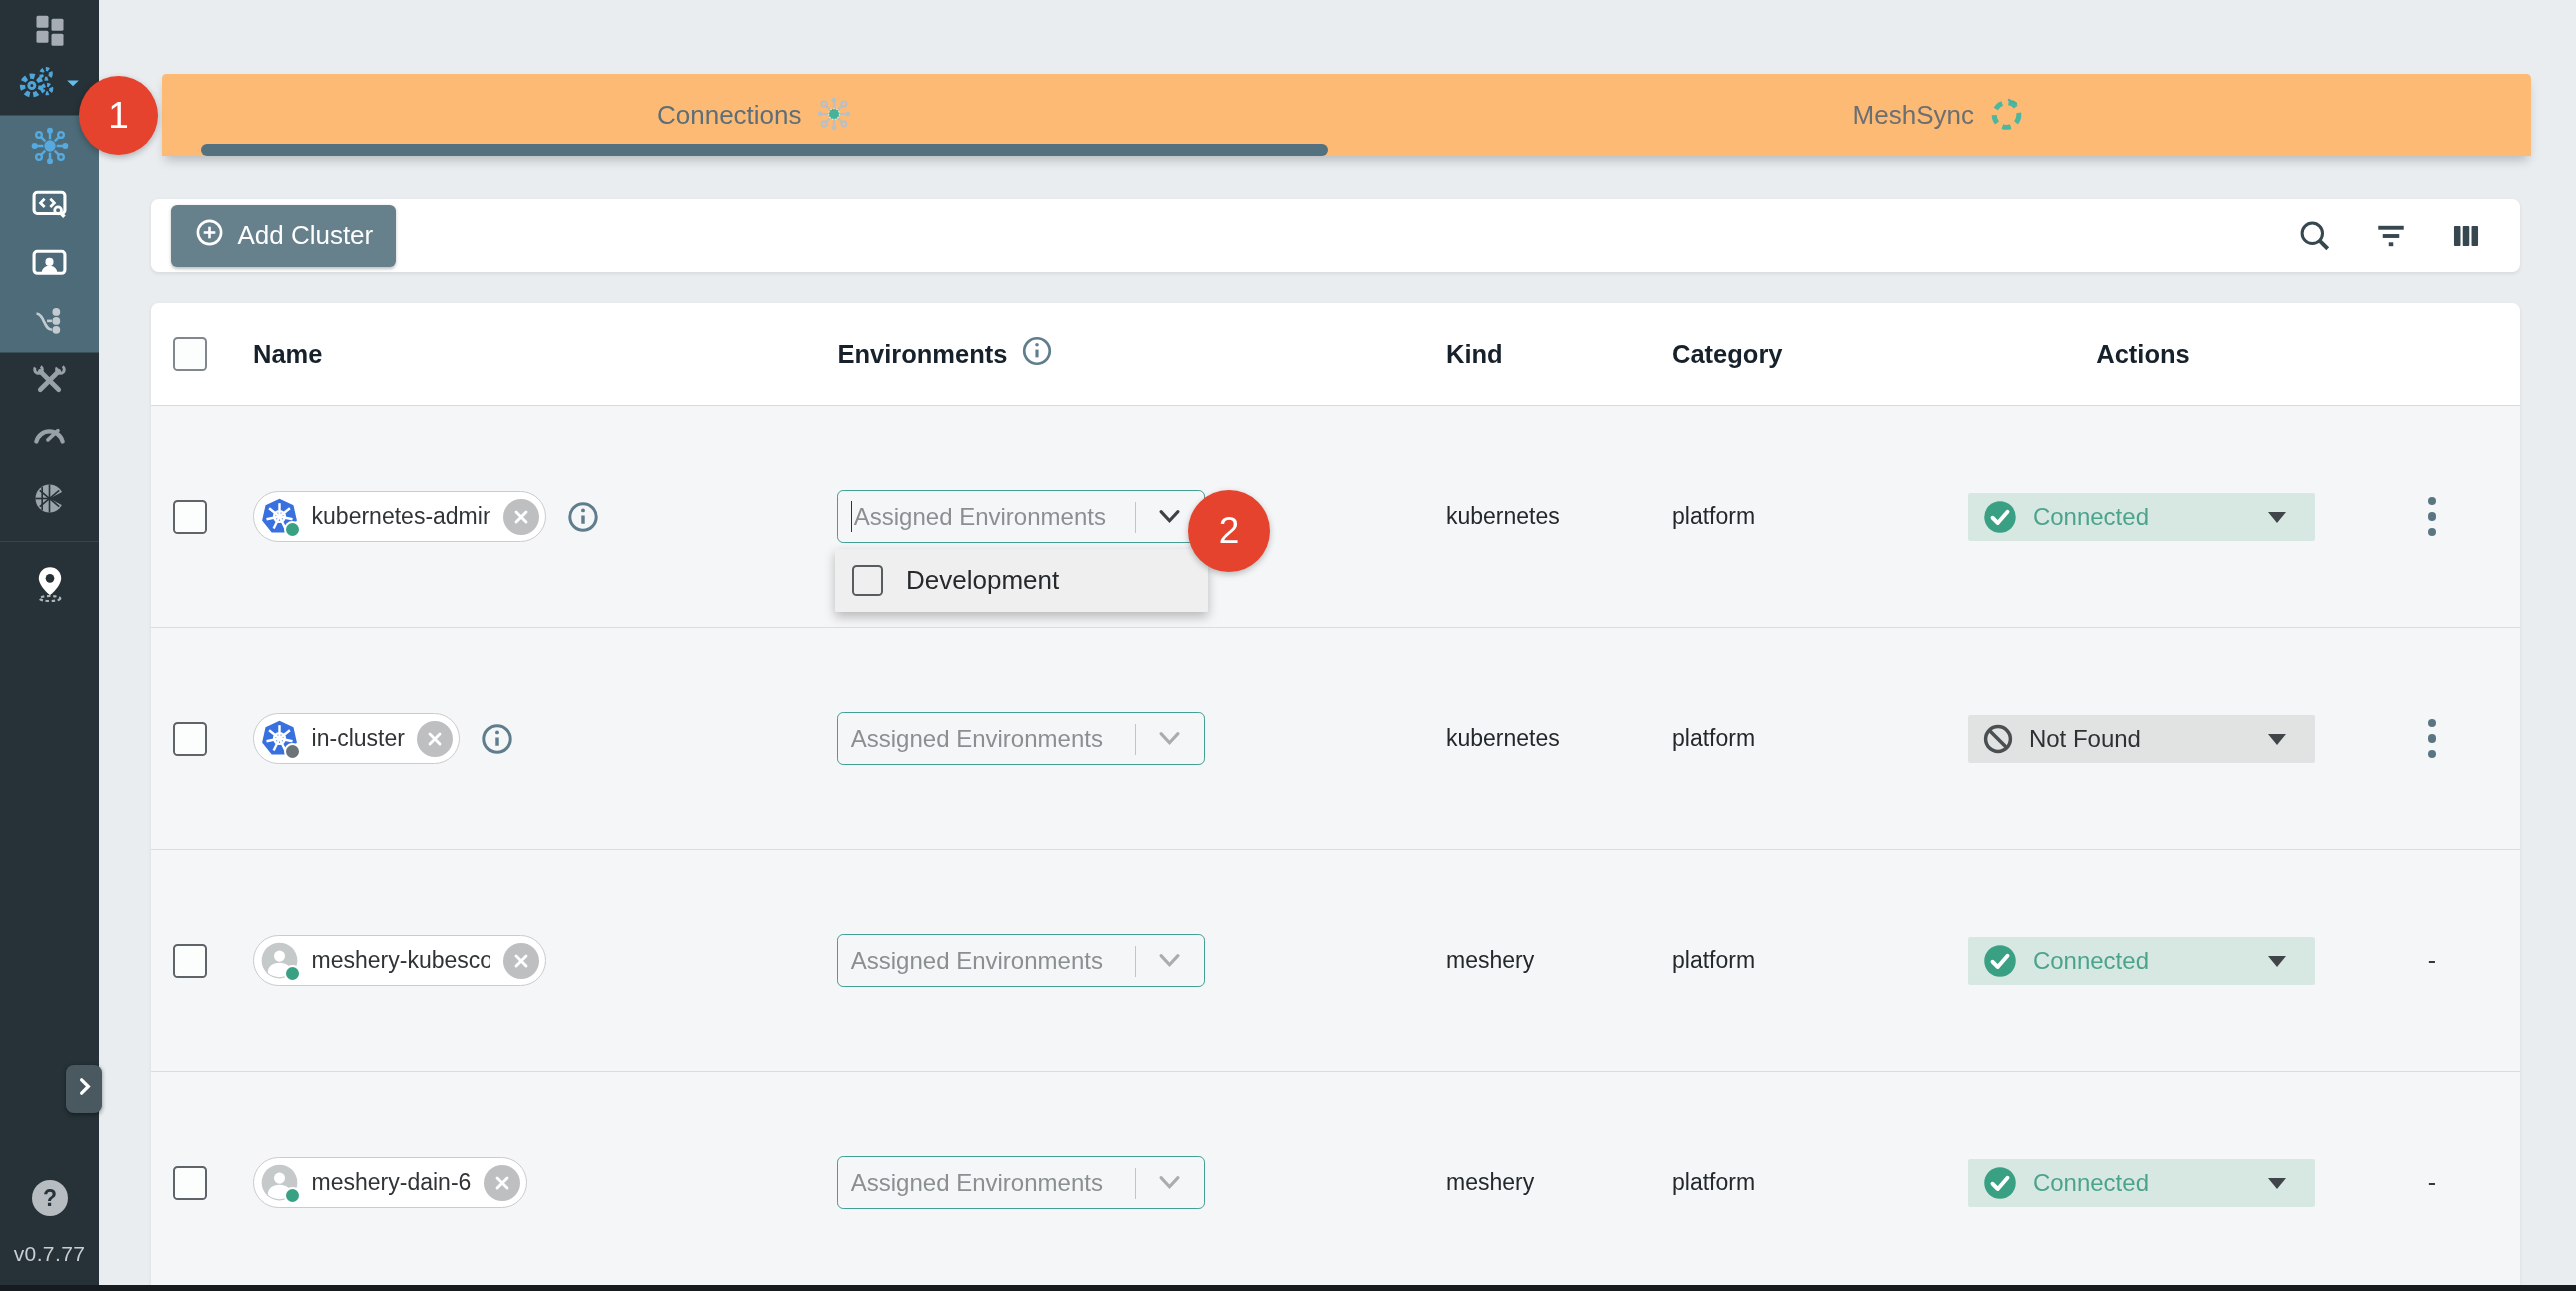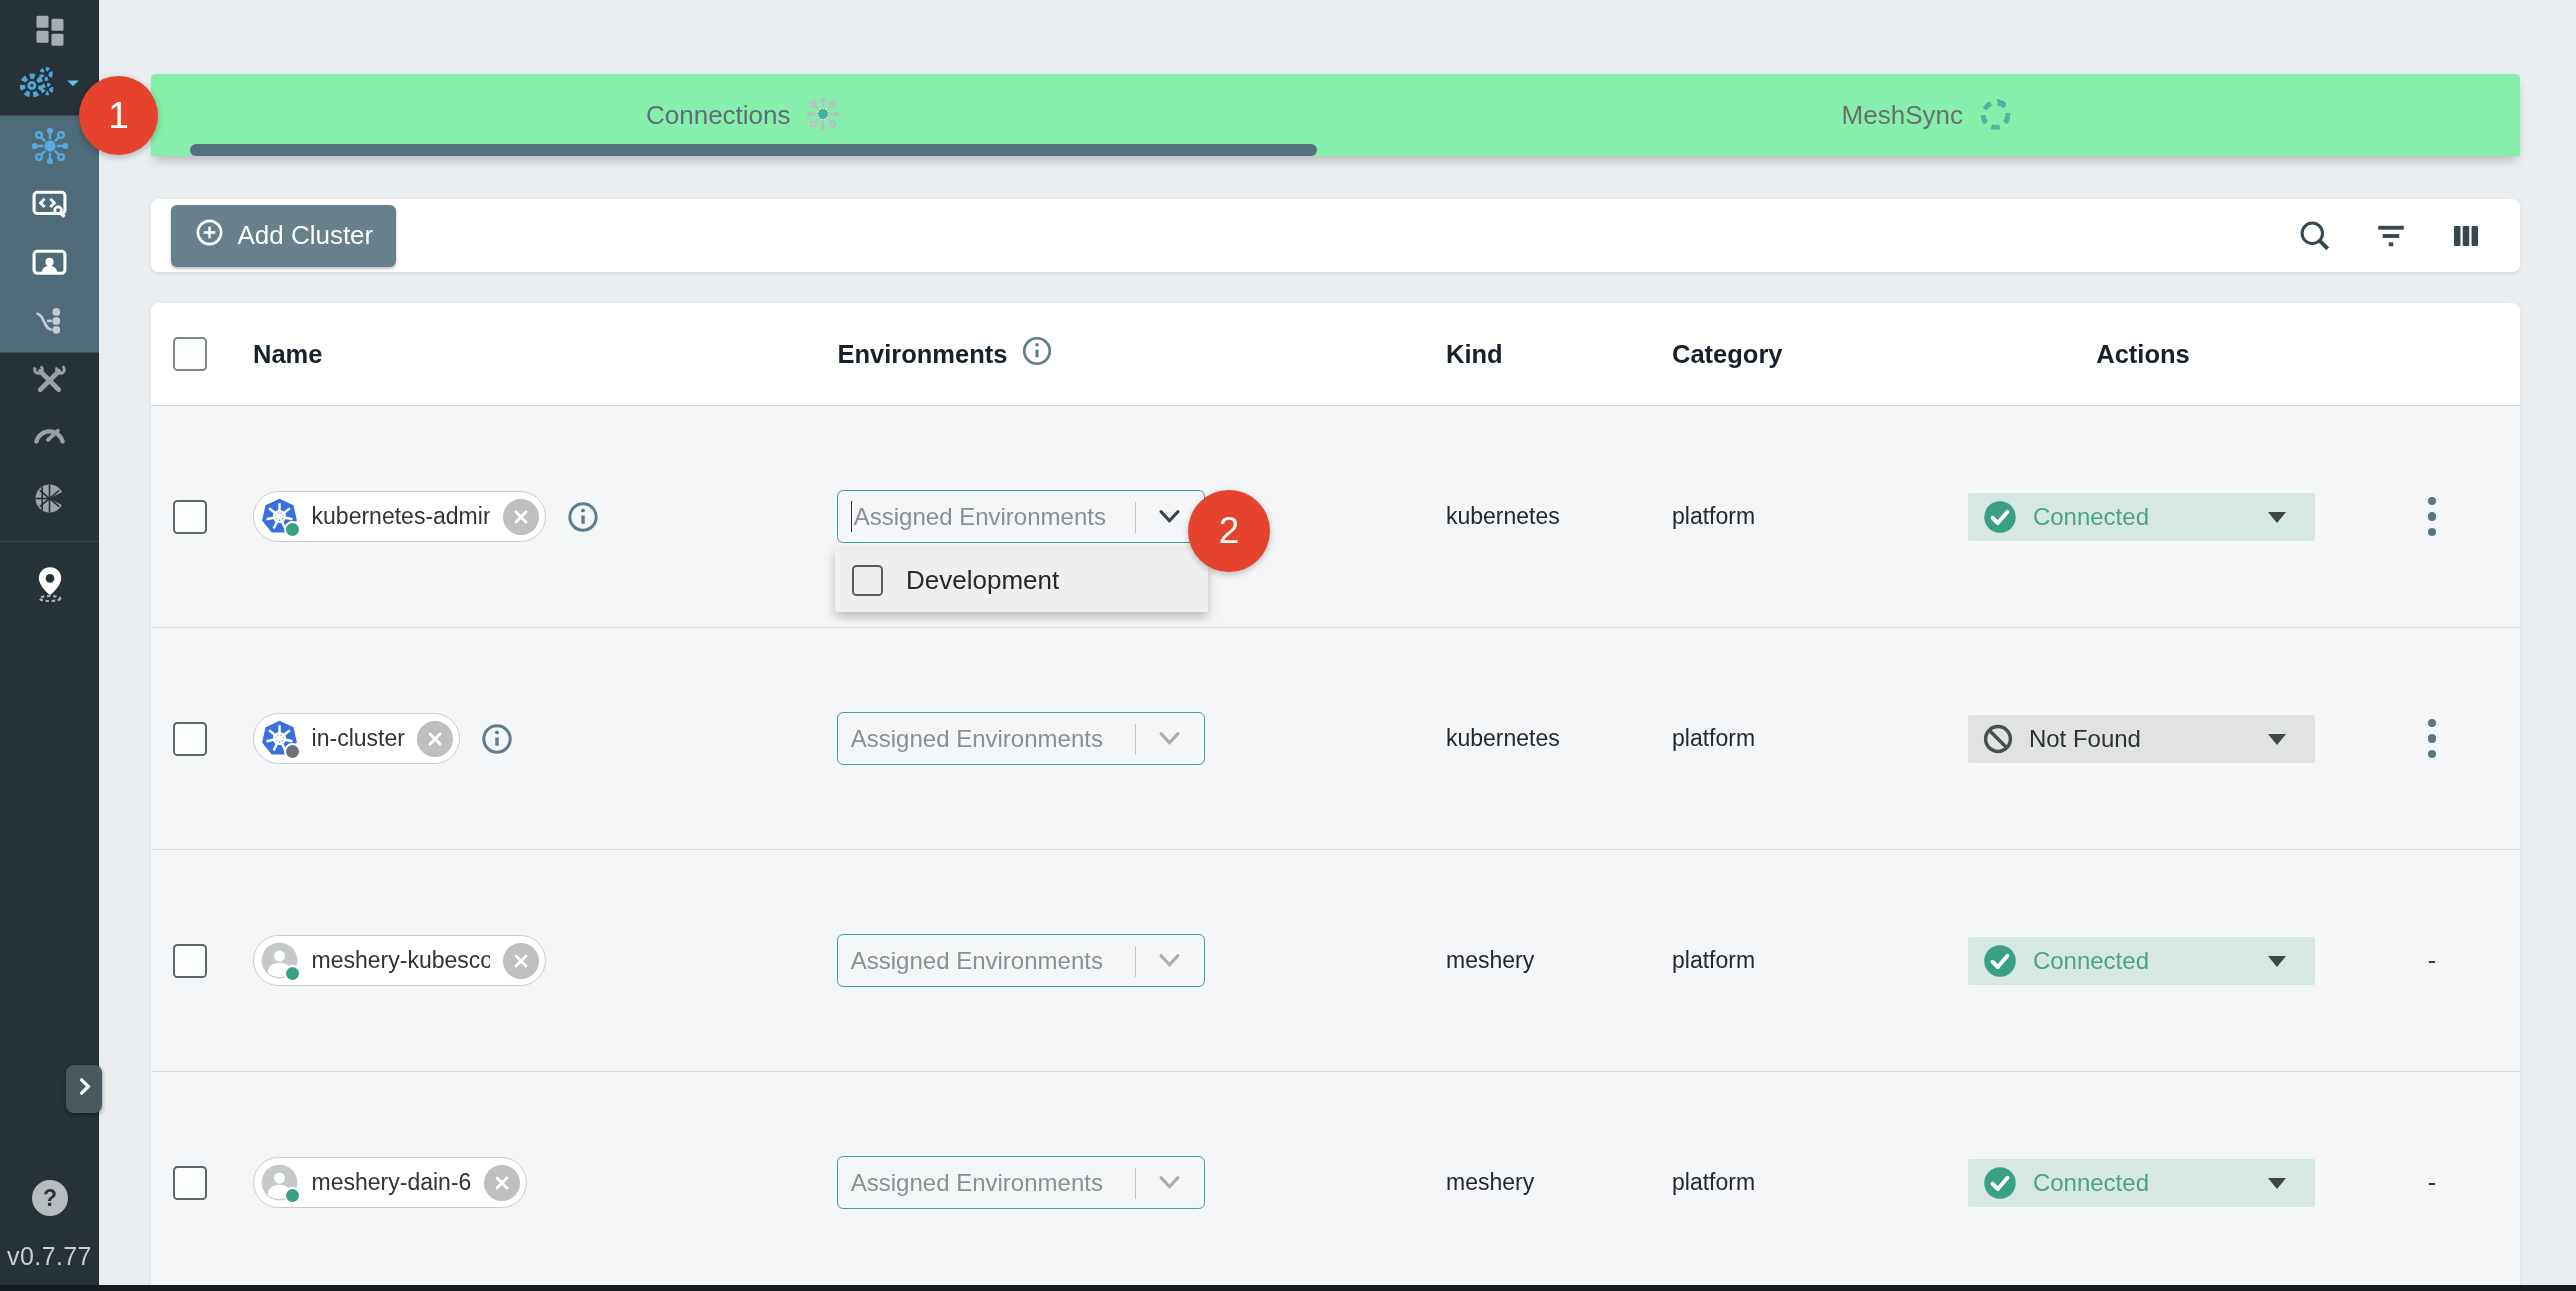--- a/index.html
+++ b/index.html
@@ -9,25 +9,25 @@
 
   
   .sidebar{position:absolute;left:0;top:0;width:99px;height:100%;background:#263238;z-index:10}
   .side-item{position:absolute;left:0;width:99px;display:flex;align-items:center;justify-content:center;cursor:pointer}
   .side-item svg{display:block}
   .submenu{position:absolute;left:0;top:115px;width:99px;height:238px;background:#4d6b78;border-top:1.5px solid rgba(0,0,0,.25);border-bottom:1.5px solid rgba(0,0,0,.25)}
   .submenu .side-item{position:static;height:59px}
   .side-divider{position:absolute;left:0;top:541px;width:99px;border-top:1.5px solid rgba(255,255,255,.09)}
   .expand-btn{position:absolute;right:-3.1px;top:1065px;width:36px;height:48px;background:#4a585f;border-radius:7.7px;display:flex;align-items:center;justify-content:center;color:#fff;font-size:26px;font-weight:bold;cursor:pointer;box-shadow:0 1.5px 4.6px rgba(0,0,0,.4)}
   .help-btn{position:absolute;left:32px;top:1180px;width:36px;height:36px;border-radius:50%;background:#b6bcbf;color:#28323a;font-size:23px;font-weight:bold;display:flex;align-items:center;justify-content:center;cursor:pointer}
-  .version{position:absolute;left:0;top:1242px;width:99px;text-align:center;color:#c9ced1;font-size:25px;letter-spacing:0.4px}
+  .version{position:absolute;left:0;top:1242px;width:99px;text-align:center;color:#c9ced1;font-size:21px;letter-spacing:0.4px}
   .bottom-strip{position:absolute;left:0;bottom:0;width:100%;height:6.2px;background:#151b1e;z-index:40}
 
   
-  .tabsbar{position:absolute;left:151px;top:74px;width:2369px;height:82px;background:#86efac;border-radius:4.6px 4.6px 0 0;box-shadow:0 6.2px 10.8px -3.1px rgba(0,0,0,.22);display:flex;z-index:5}
+  .tabsbar{position:absolute;left:162px;top:74px;width:2369px;height:82px;background:#fdba74;border-radius:4.6px 4.6px 0 0;box-shadow:0 6.2px 10.8px -3.1px rgba(0,0,0,.22);display:flex;z-index:5}
   .tab{flex:1;display:flex;align-items:center;justify-content:center;gap:14px;cursor:pointer}
   .tab-label{font-size:26px;color:#6a6f72}
   .tab.active .tab-label{color:#5d6e78}
   .tab-indicator{position:absolute;left:39px;bottom:0;width:1127px;height:12.4px;background:#54717f;border-radius:6.2px}
 
   
   .toolbar{position:absolute;left:151px;top:199px;width:2369px;height:73px;background:#fff;border-radius:7.7px;box-shadow:0 1.5px 3.9px rgba(0,0,0,.08);display:flex;align-items:center;padding:0 37px 0 20px;z-index:4}
   .add-btn{display:flex;align-items:center;gap:12.4px;background:#66808c;color:#fff;font-size:26px;height:62px;padding:0 23px;border:none;border-radius:6.2px;cursor:pointer;box-shadow:0 1.5px 3.1px rgba(0,0,0,.25)}
   .toolbar-icons{margin-left:auto;display:flex;align-items:center;gap:40px;color:#37474f}
   .tool-icon{cursor:pointer;display:flex}

